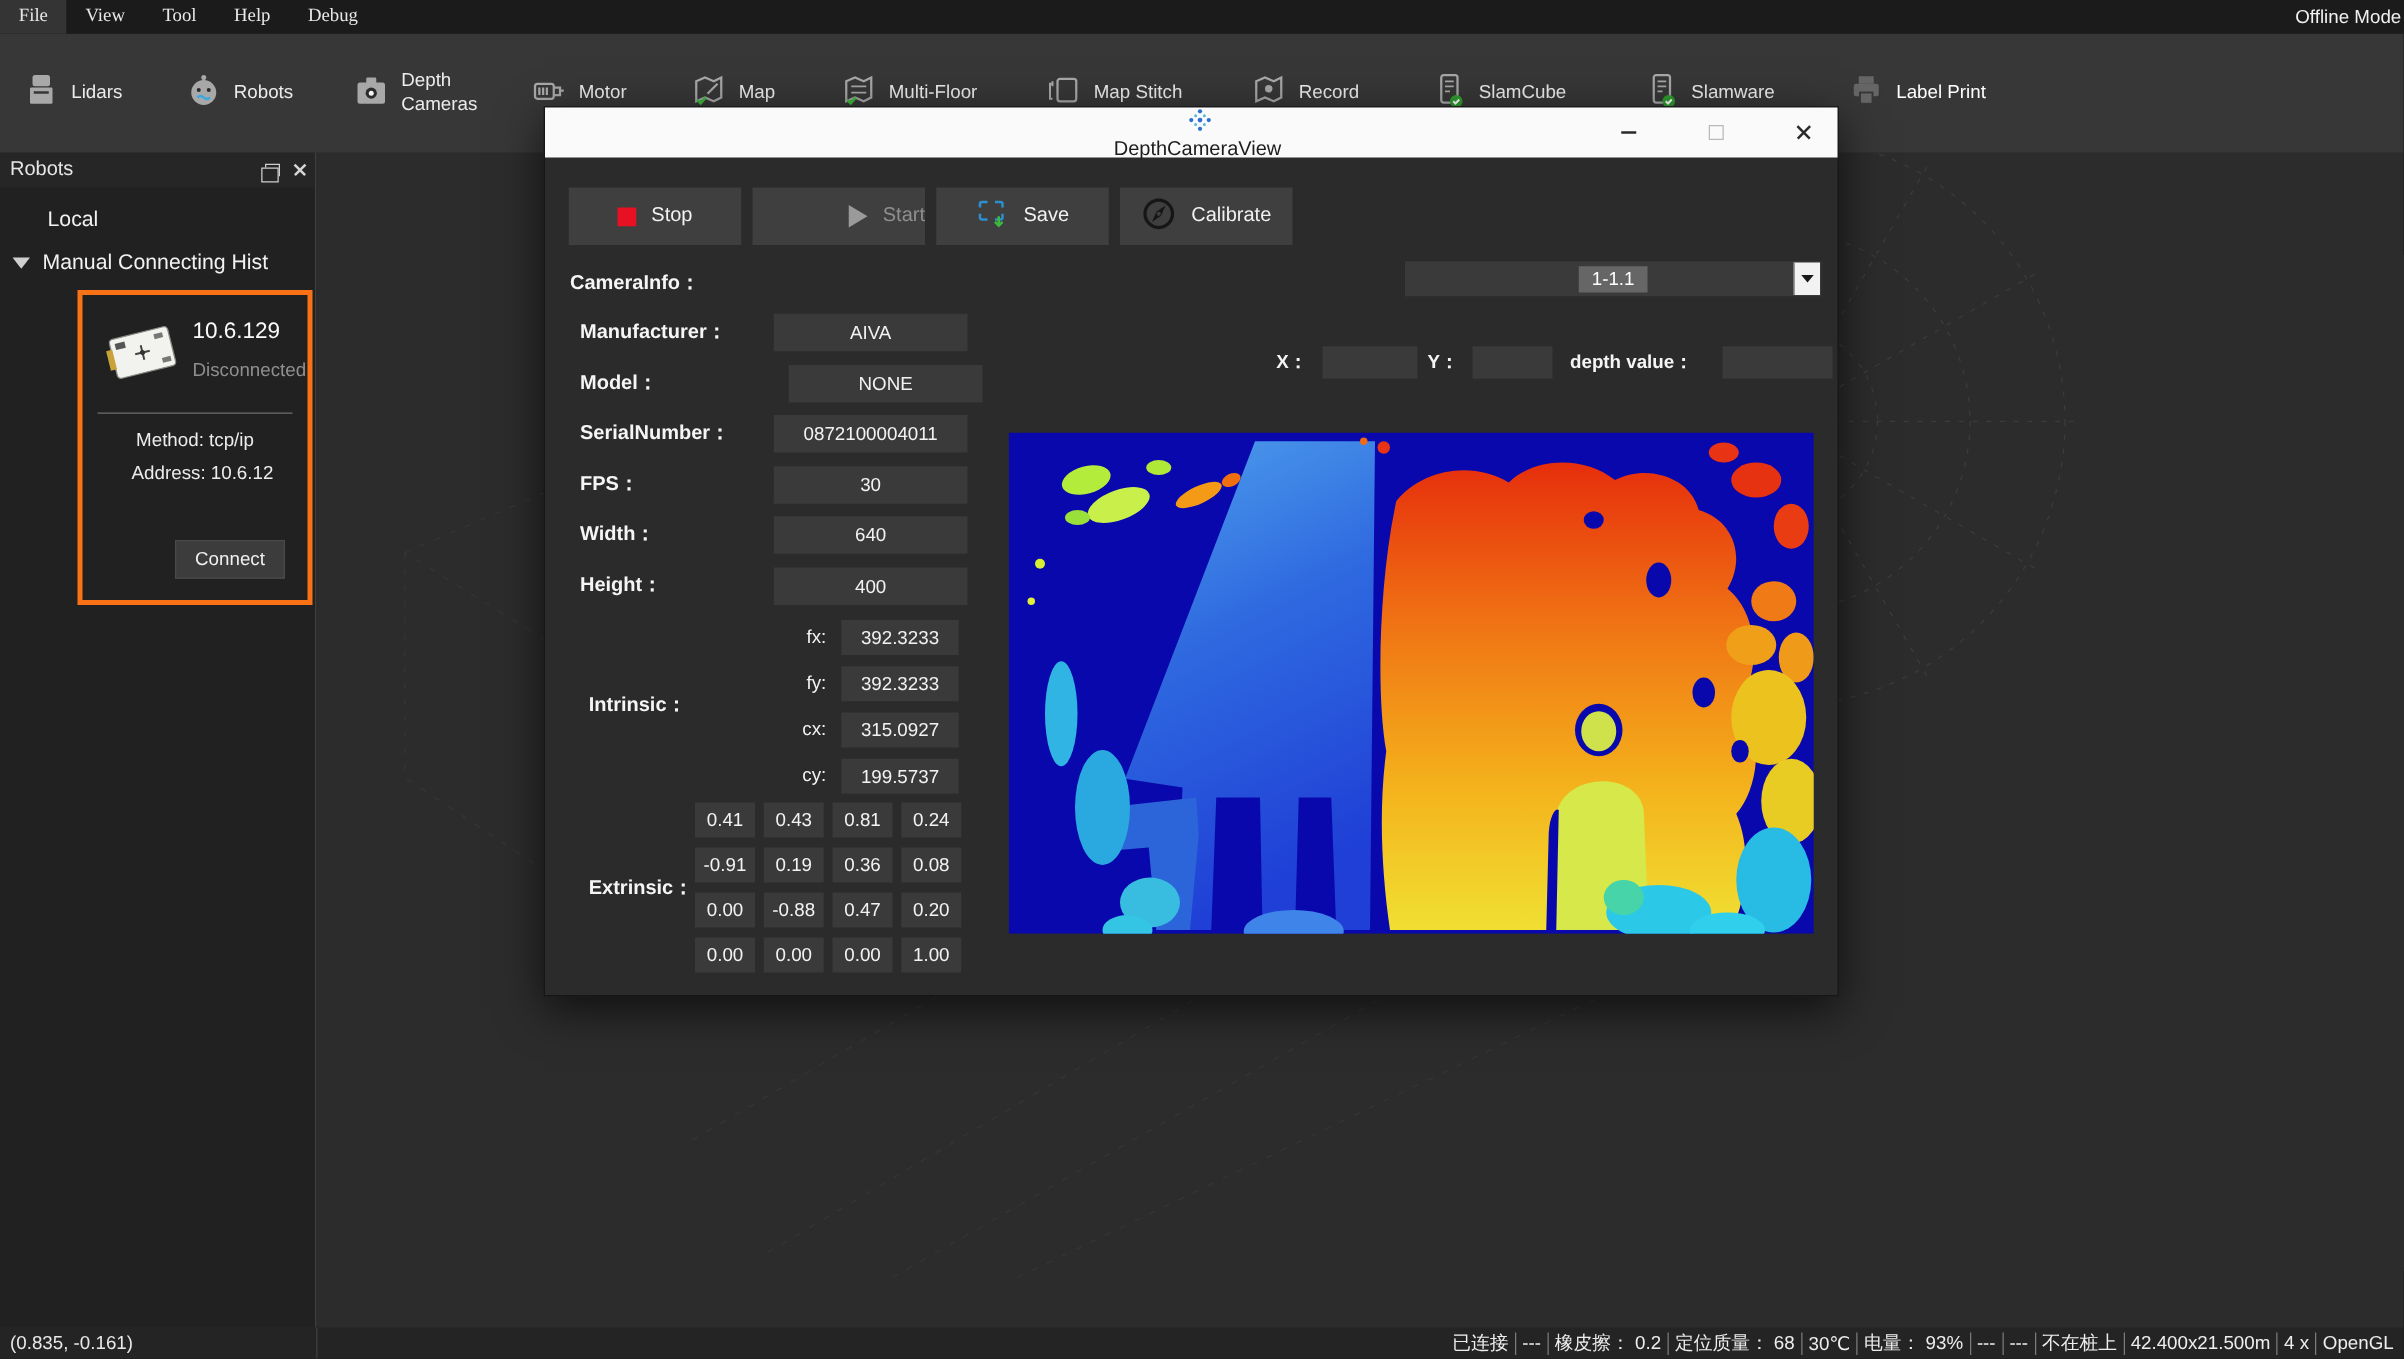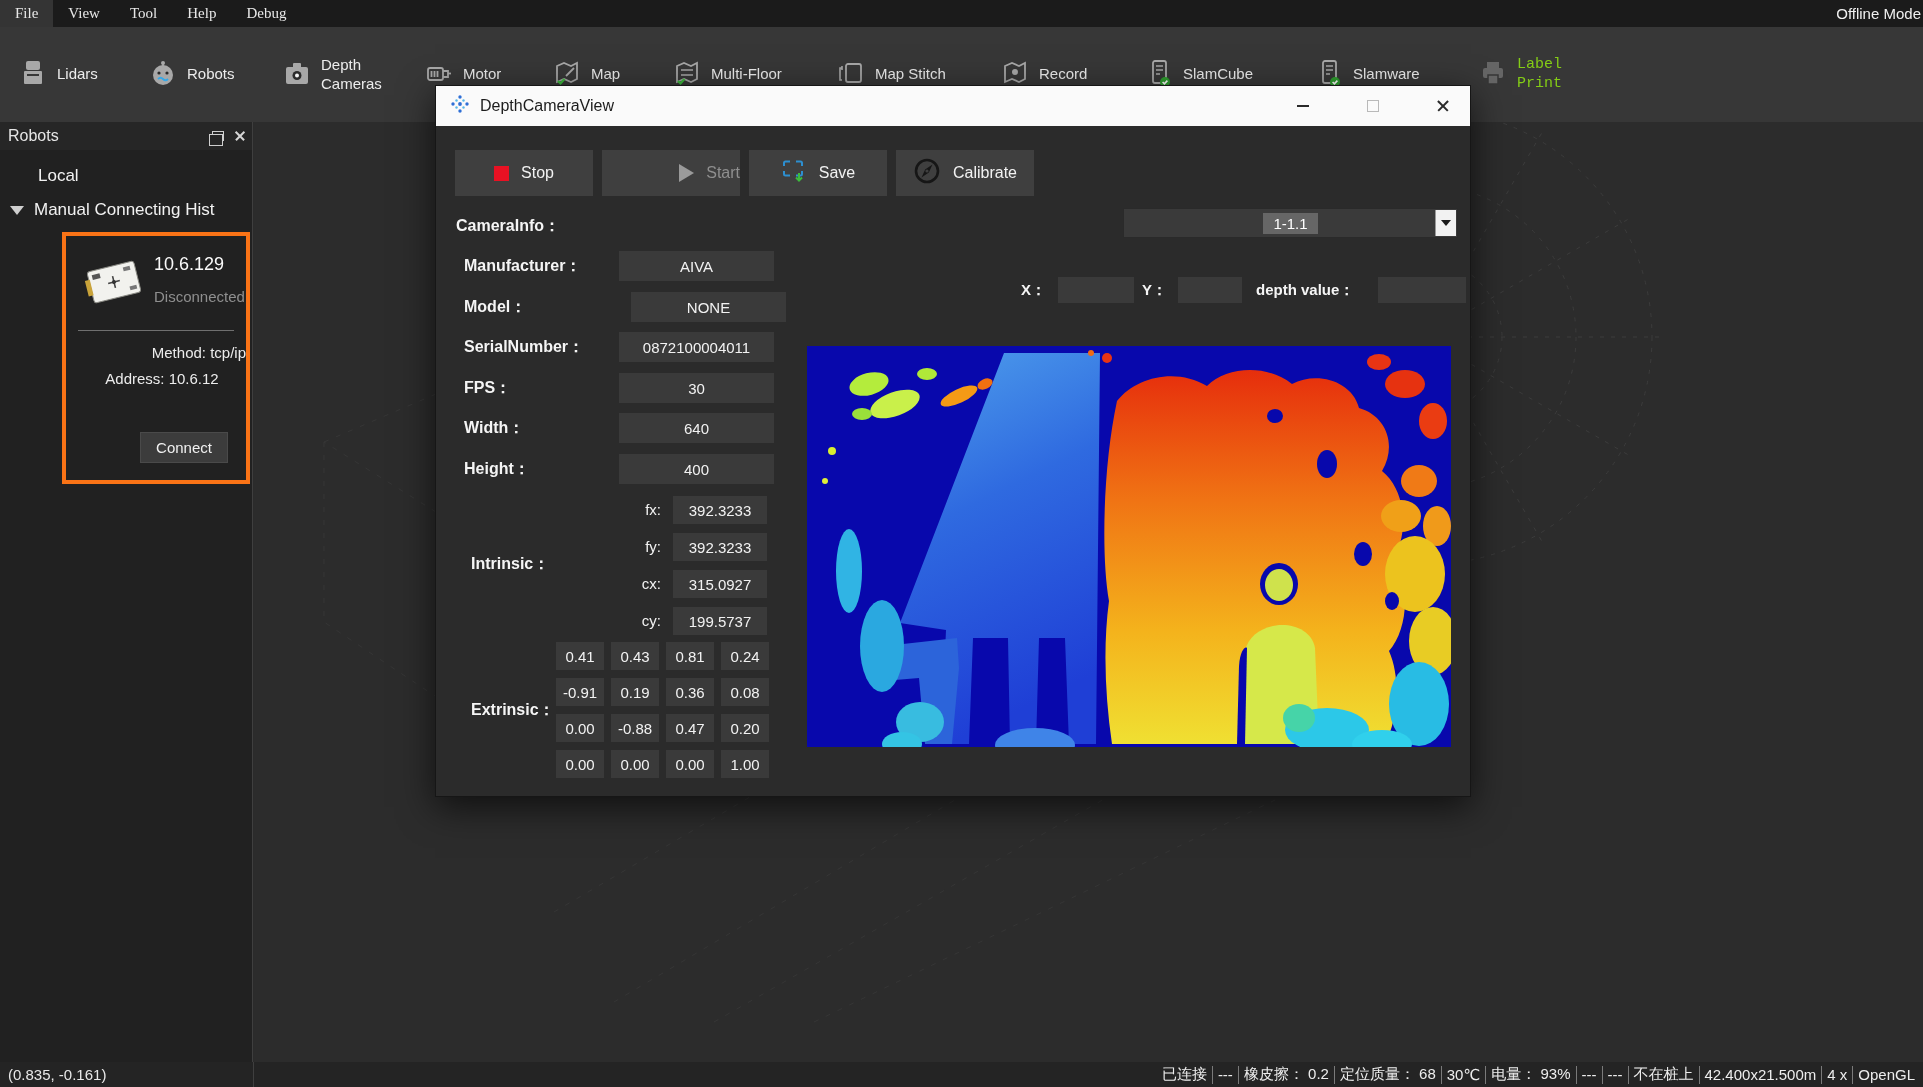--- a/index.html
+++ b/index.html
@@ -10,58 +10,58 @@
   
   .menubar { position:absolute; left:0; top:0; width:100%; height:27px; background:#1b1b1b; display:flex; align-items:stretch; z-index:5; }
   .menu-item { color:#e8e8e8; font-size:15px; padding:0 15px; display:flex; align-items:center; cursor:default;font-family:Liberation Serif, serif; }
   .menu-item.active { background:#343434; }
   .offline-label { position:absolute; right:2px; top:0; height:27px; display:flex; align-items:center; color:#f0f0f0; font-size:15px; white-space:nowrap; }
 
   
   .toolbar { position:absolute; left:0; top:27px; width:100%; height:95px; background:#373737; z-index:4; }
   .tb-item { position:absolute; top:0; height:95px; display:flex; align-items:center; gap:9px; cursor:default; }
   .tb-item .tb-label { color:#ececec; font-size:15px; line-height:1.25; max-width:82px; }
-  .tb-item.disabled .tb-label { color:#84cc16;font-family:Liberation Mono, monospace; }
+  .tb-item.disabled .tb-label { color:#ffffff; }
   .tb-item.disabled svg { opacity:.55; }
 
   
   .sidebar { position:absolute; left:0; top:122px; width:253px; height:940px; background:#212121; border-right:1px solid #3f3f3f; z-index:3; }
   .sb-header { position:relative; height:28px; display:flex; align-items:center; padding:0 8px; color:#e6e6e6; font-size:16px; background:#262626; }
   .sb-header .sb-icons { position:absolute; right:6px; top:0; height:28px; display:flex; align-items:center; gap:10px; }
   .dock-ic { width:12px; height:10px; border:1px solid #cfcfcf; position:relative; }
   .dock-ic:before { content:""; position:absolute; left:-4px; top:2px; width:12px; height:10px; border:1px solid #cfcfcf; background:#262626; }
   .x-ic { position:relative; width:12px; height:12px; }
   .x-ic:before,.x-ic:after { content:""; position:absolute; left:0; top:5px; width:12px; height:1.6px; background:#d6d6d6; }
   .x-ic:before { transform:rotate(45deg); } .x-ic:after { transform:rotate(-45deg); }
   .sb-item-local { position:absolute; left:38px; top:44px; color:#f2f2f2; font-size:17px; }
   .sb-tree-row { position:absolute; left:10px; top:78px; display:flex; align-items:center; gap:10px; color:#f2f2f2; font-size:17px; white-space:nowrap; overflow:hidden; width:240px; }
   .tri-down { width:0; height:0; border-left:7px solid transparent; border-right:7px solid transparent; border-top:9px solid #cfcfcf; }
   .robot-card { position:absolute; left:62px; top:110px; width:188px; height:252px; border:4px solid #f97316; }
   .card-ip { position:absolute; left:88px; top:18px; color:#fafafa; font-size:18px; white-space:nowrap; overflow:hidden; width:96px; }
   .card-status { position:absolute; left:88px; top:52px; color:#8f8f8f; font-size:15px; white-space:nowrap; overflow:hidden; width:96px; }
   .card-divider { position:absolute; left:12px; right:12px; top:94px; height:1px; background:#6f6f6f; }
-  .card-line1 { position:absolute; left:0; right:0; top:108px; text-align:right; color:#ececec; font-size:15px; }
+  .card-line1 { position:absolute; left:0; right:0; top:108px; text-align:center; color:#ececec; font-size:15px; }
   .card-line2 { position:absolute; left:10px; top:134px; width:172px; text-align:center; color:#ececec; font-size:15px; white-space:nowrap; overflow:hidden; }
   .connect-btn { position:absolute; left:74px; top:196px; width:88px; height:31px; background:#3c3c3c; color:#f0f0f0; font-size:15px; border:1px solid #4a4a4a; display:flex; align-items:center; justify-content:center; cursor:pointer; }
   .pcb { position:absolute; left:10px; top:16px; }
 
   
   .canvas { position:absolute; left:254px; top:122px; width:1669px; height:940px; background:#2c2c2c; z-index:1; }
 
   
   .statusbar { position:absolute; left:0; top:1062px; width:100%; height:25px; background:#242424; display:flex; align-items:center; z-index:6; }
   .sb-coords { position:absolute; left:8px; color:#e8e8e8; font-size:15px; }
   .sb-vline { position:absolute; left:253px; top:0; width:1px; height:25px; background:#3f3f3f; }
   .sb-right { position:absolute; right:3px; display:flex; align-items:center; height:25px; }
   .seg { color:#ededed; font-size:15px; padding:0 5px; white-space:nowrap; }
   .sep { width:1px; height:18px; background:#7a7a7a; }
 
   
   .dialog { position:absolute; left:435px; top:85px; width:1036px; height:712px; background:#2b2b2b; border:1px solid #161616; box-shadow:0 10px 34px rgba(0,0,0,.65); z-index:10; }
-  .dlg-titlebar { position:absolute; left:0; top:0; width:100%; height:40px; background:#fafafa; display:flex; align-items:center; }
+  .dlg-titlebar { position:absolute; left:0; top:0; width:100%; height:40px; background:#fafafa; display:flex; align-items:center;flex-direction:column; }
   .dlg-title { color:#1c1c1c; font-size:16px; margin-left:10px; }
   .dlg-ticon { margin-left:14px; }
   .wc { position:absolute; top:0; width:44px; height:40px; display:flex; align-items:center; justify-content:center; cursor:pointer; }
   .wc-min { left:845px; } .wc-max { left:915px; } .wc-close { left:985px; }
   .min-g { width:12px; height:1.6px; background:#2a2a2a; }
   .max-g { width:12px; height:12px; border:1.4px solid #b9b9b9; }
   .close-g { position:relative; width:14px; height:14px; }
   .close-g:before,.close-g:after { content:""; position:absolute; left:0; top:6px; width:14px; height:1.6px; background:#2a2a2a; }
   .close-g:before { transform:rotate(45deg); } .close-g:after { transform:rotate(-45deg); }
 

